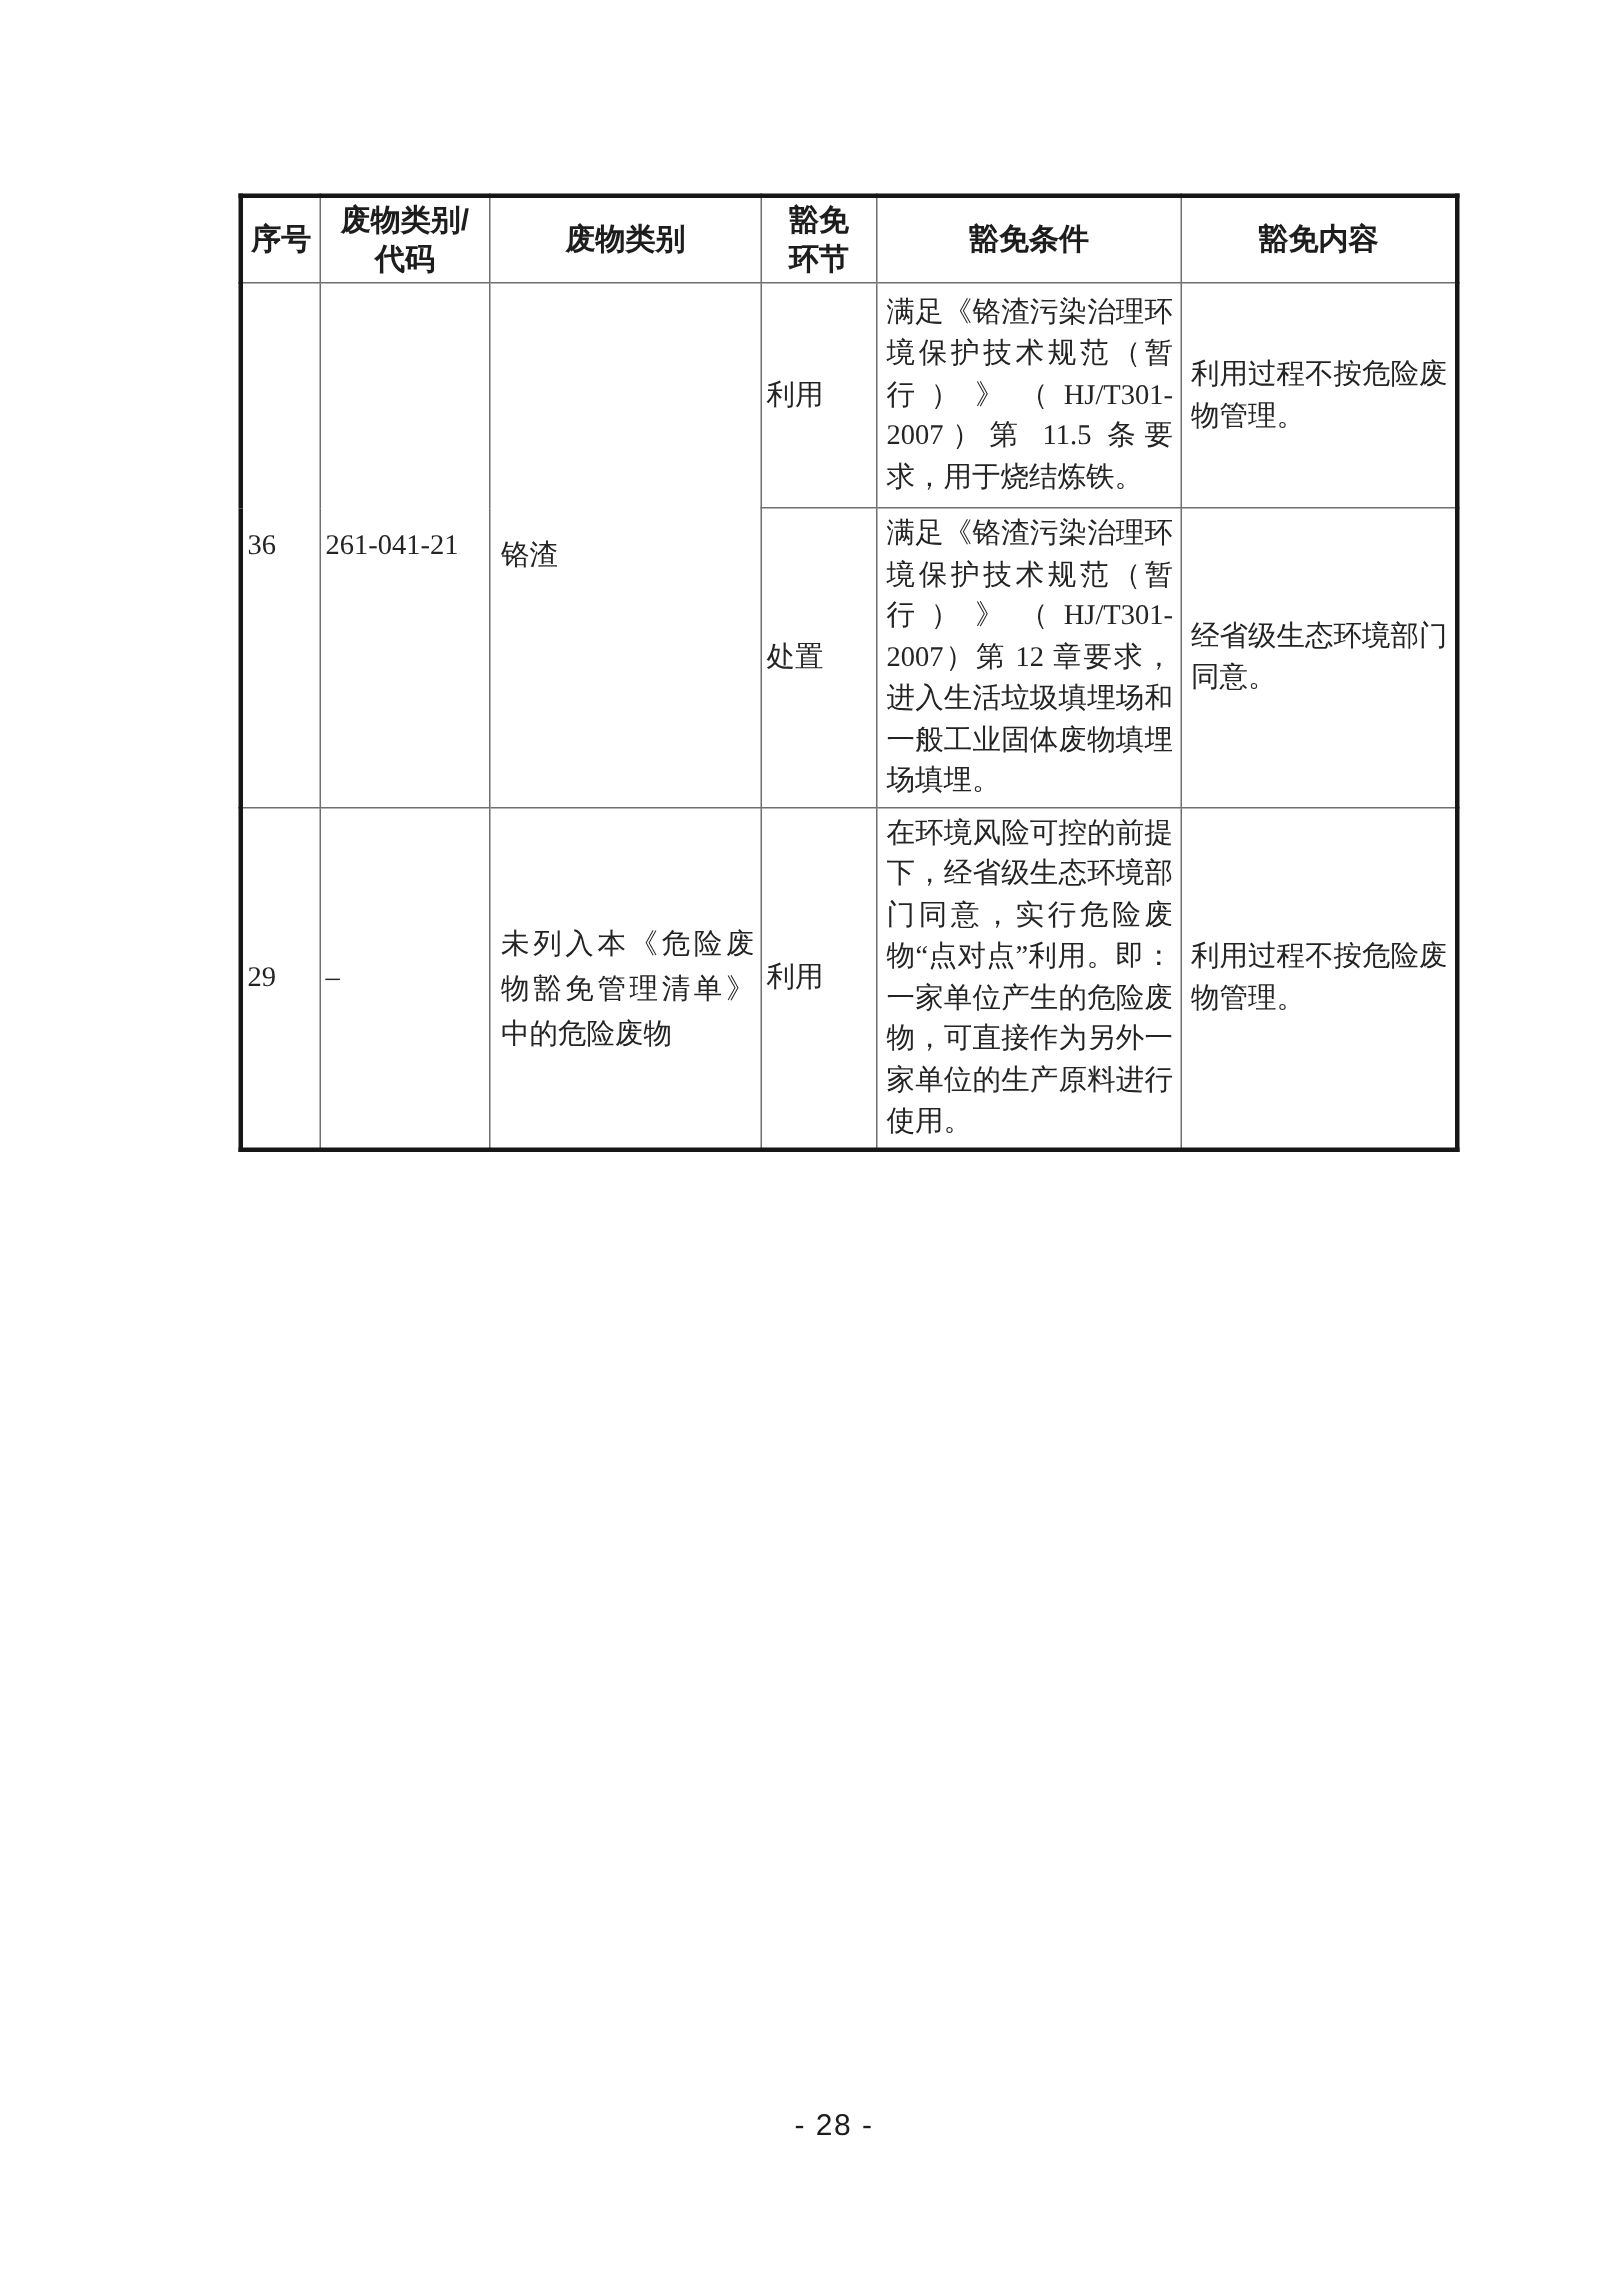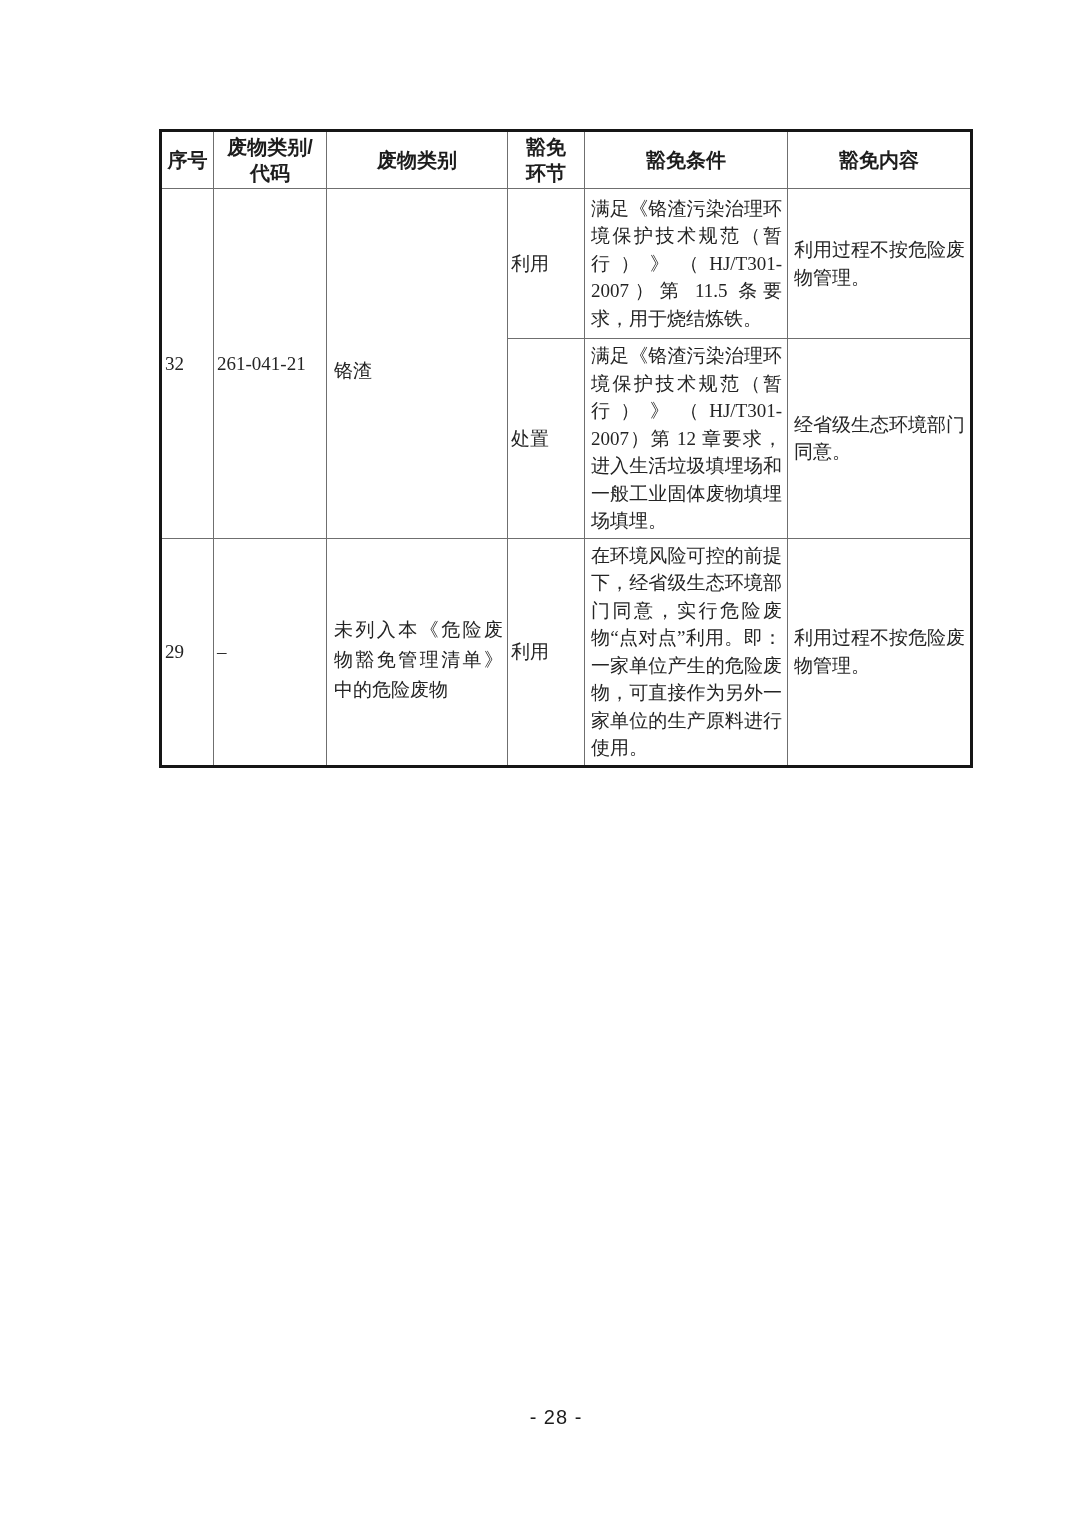--- a/index.html
+++ b/index.html
@@ -97,21 +97,21 @@
 代码</th>
         <th>废物类别</th>
         <th>豁免
 环节</th>
         <th>豁免条件</th>
         <th>豁免内容</th>
       </tr>
     </thead>
     <tbody>
       <tr class="row-a">
-        <td class="c-center" rowspan="2">32</td>
+        <td class="c-center" rowspan="2">36</td>
         <td class="c-center" rowspan="2">261-041-21</td>
         <td class="c-left" rowspan="2">铬渣</td>
         <td class="c-center">利用</td>
         <td class="c-just">满足《铬渣污染治理环境保护技术规范（暂行）》（HJ/T301-2007）第 11.5 条要求，用于烧结炼铁。</td>
         <td class="c-just">利用过程不按危险废物管理。</td>
       </tr>
       <tr class="row-b">
         <td class="c-center">处置</td>
         <td class="c-just">满足《铬渣污染治理环境保护技术规范（暂行）》（HJ/T301-2007）第 12 章要求，进入生活垃圾填埋场和一般工业固体废物填埋场填埋。</td>
         <td class="c-just">经省级生态环境部门同意。</td>

